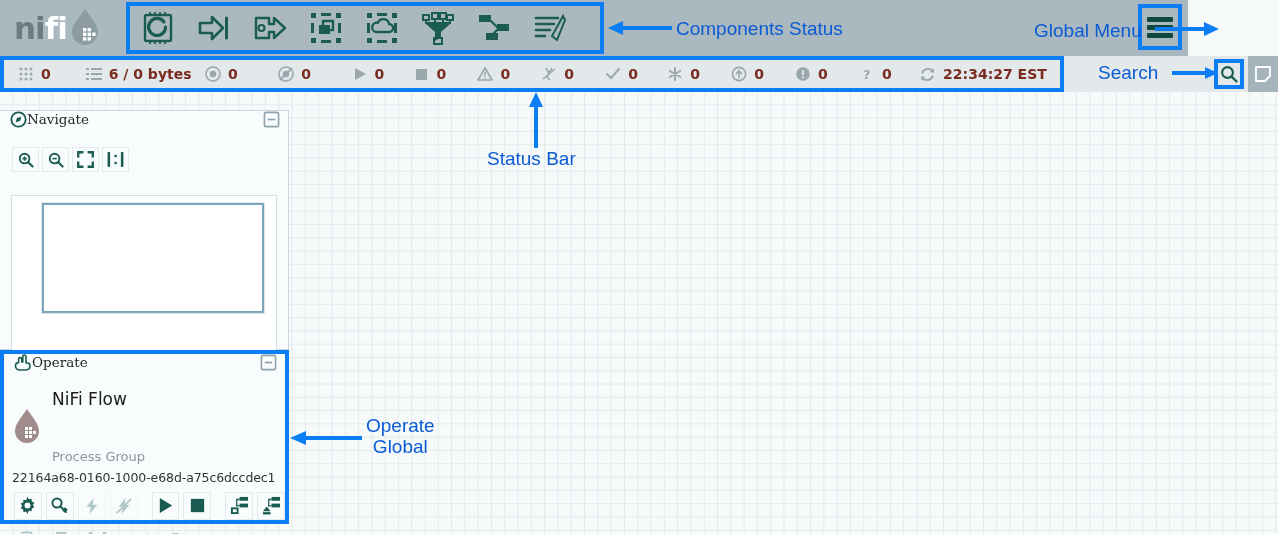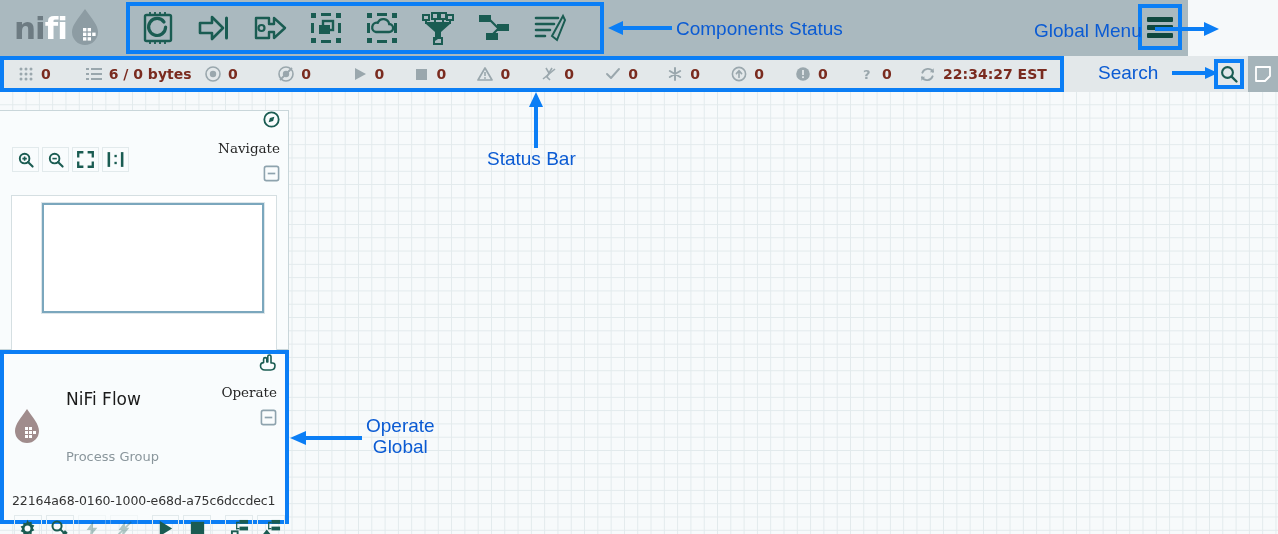--- a/index.html
+++ b/index.html
@@ -95,22 +95,22 @@
     width:30px; height:36px; background:#a5b4ba;
     display:flex; align-items:center; justify-content:center; cursor:pointer;
   }
 
   
   #navigate{
     position:absolute; left:0; top:110px; width:289px; height:240px;
     background:#f9fcfd; border:1px solid #c9d6da; border-left:none;
   }
   .panel-hd{
-    height:34px; display:flex; align-items:flex-end; padding:0 8px 0 10px;
-    font-size:13px; color:#333; gap:9px;flex-direction:column;
+    height:34px; display:flex; align-items:flex-start; padding:0 8px 0 10px;
+    font-size:13px; color:#333; 
   }
   .panel-hd .ptitle{ font-size:13.5px; color:#262626; font-family:"DejaVu Serif", serif;}
   .panel-hd .collapse{ margin-left:auto; cursor:pointer; }
 
   #nav-tools{ display:flex; gap:3px; padding:2px 0 0 12px; }
   .nav-tool{
     width:27px; height:25px; border:1px solid #e2eaec;
     display:flex; align-items:center; justify-content:center; cursor:pointer;
   }
   #minimap{
@@ -122,28 +122,28 @@
     background:#ffffff; border:2px solid #7ba7bd; outline:1px solid #dde6ea;
   }
 
   
   #operate-outer{
     position:absolute; left:0; top:350px; width:289px; height:174px;
     border:4px solid #0b7ef5; border-left:4px solid #0b7ef5;
     background:#f9fcfd;
   }
   #op-name-row{
-    display:flex; align-items:center; gap:24px; padding:2px 4px 0 8px;
+    display:flex; align-items:center; gap:10px; padding:2px 4px 0 8px;
   }
   #op-name-row .opdrop{ flex:0 0 auto; }
   #op-title{ font-size:17px; color:#1b1b1b; line-height:1.15; font-family:"DejaVu Sans", sans-serif;}
   #op-sub{ font-size:13px; color:#8a969c; font-family:"DejaVu Sans", sans-serif;margin-top:39px;}
   #op-uuid{
     padding:6px 0 0 8px; font-size:12.5px; color:#333;
-    font-family:"DejaVu Sans", sans-serif; letter-spacing:-0.1px;margin-top:23px;
+    font-family:"DejaVu Sans", sans-serif; letter-spacing:-0.1px;
   }
   .op-row{ display:flex; gap:4px; padding:7px 0 0 10px; }
   .op-btn{
     width:30px; height:28px; border:1px solid #e2eaec;
     display:flex; align-items:center; justify-content:center; cursor:pointer;
     background:transparent;
   }
   .op-btn.gap{ margin-left:10px; }
   .op-btn.disabled{ opacity:.32; cursor:default; }
   .op-delete{

